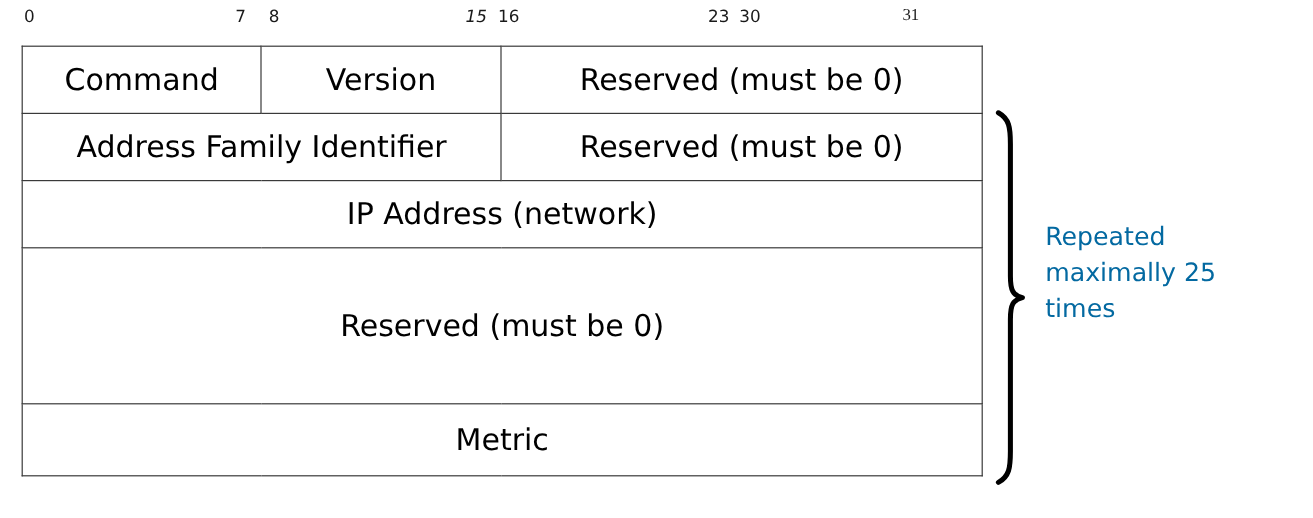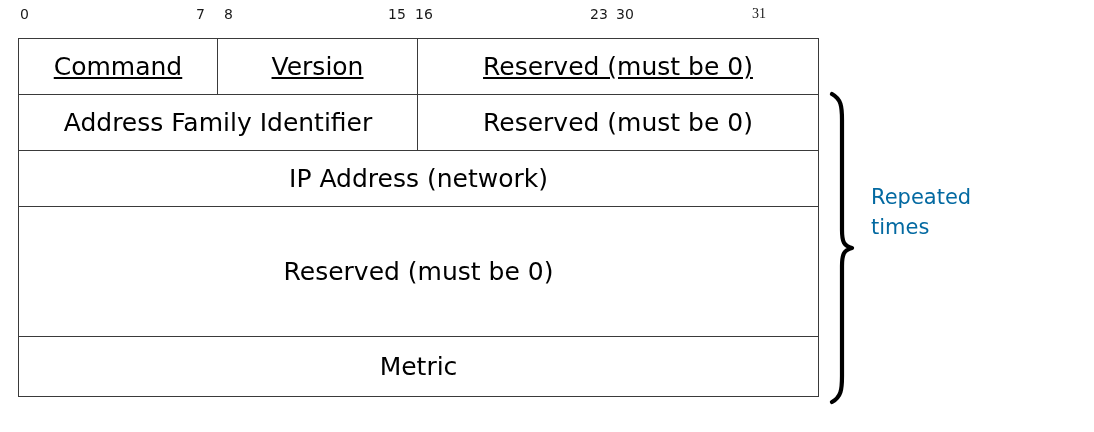--- a/index.html
+++ b/index.html
@@ -55,21 +55,21 @@
     border: 1.4px solid #3a3a3a;
     text-align: center;
     vertical-align: middle;
     font-size: 25px;
     line-height: 1.1;
     color: #000000;
     padding: 0;
     font-family: "DejaVu Sans", "Liberation Sans", sans-serif;
     font-weight: 400;
   }
-  .row-h1 { height: 56px; text-decoration: underline; }
+  .row-h1 { height: 56px; }
   .row-h2 { height: 56px; margin-left: 44px; }
   .row-h3 { height: 56px; }
   .row-h4 { height: 130px; }
   .row-h5 { height: 60px; margin-left: 48px; }
 
   
   .brace-wrap {
     position: absolute;
     left: 828px;
     top: 90px;
@@ -93,21 +93,21 @@
 </style>
 </head>
 <body>
 
 <div id="diagram">
 
   <div class="bit-ruler">
     <span class="bit-tick" style="left: 20px;">0</span>
     <span class="bit-tick" style="left: 196px;">7</span>
     <span class="bit-tick" style="left: 224px;">8</span>
-    <span class="bit-tick" style="left: 388px;">15</span>
+    <span class="bit-tick" style="left: 388px; font-style: italic;">15</span>
     <span class="bit-tick" style="left: 415px;">16</span>
     <span class="bit-tick" style="left: 590px;">23</span>
     <span class="bit-tick" style="left: 616px;">30</span>
     <span class="bit-tick" style="left: 752px; font-family: Liberation Serif, serif;">31</span>
   </div>
 
   <table class="packet-table">
     <tbody>
       <tr class="row-h1">
         <td style="width:198px">Command</td>
@@ -131,16 +131,17 @@
   </table>
 
   <div class="brace-wrap">
     <svg width="34" height="316" viewBox="0 0 34 316" fill="none" xmlns="http://www.w3.org/2000/svg">
       <path d="M4 4 C 13 9, 14 16, 14 30 L 14 140 C 14 152, 16 156, 24 158 C 16 160, 14 164, 14 176 L 14 286 C 14 300, 13 307, 4 312" stroke="#000000" stroke-width="4.2" stroke-linecap="round" stroke-linejoin="round" fill="none"></path>
     </svg>
   </div>
 
   <div class="repeat-note">
     <span class="ln">Repeated</span>
+    <span class="ln">maximally 25</span>
     <span class="ln">times</span>
   </div>
 
 </div>
 
 </body></html>

